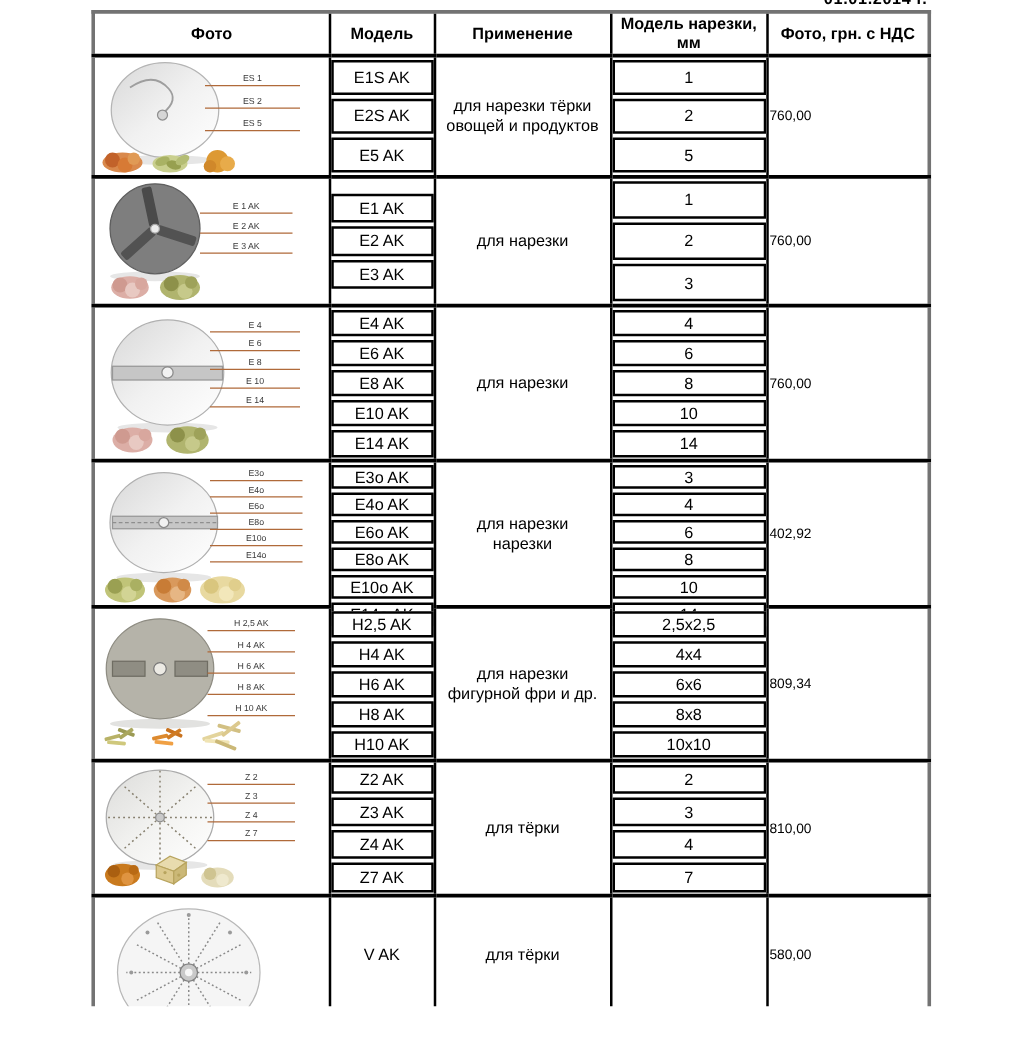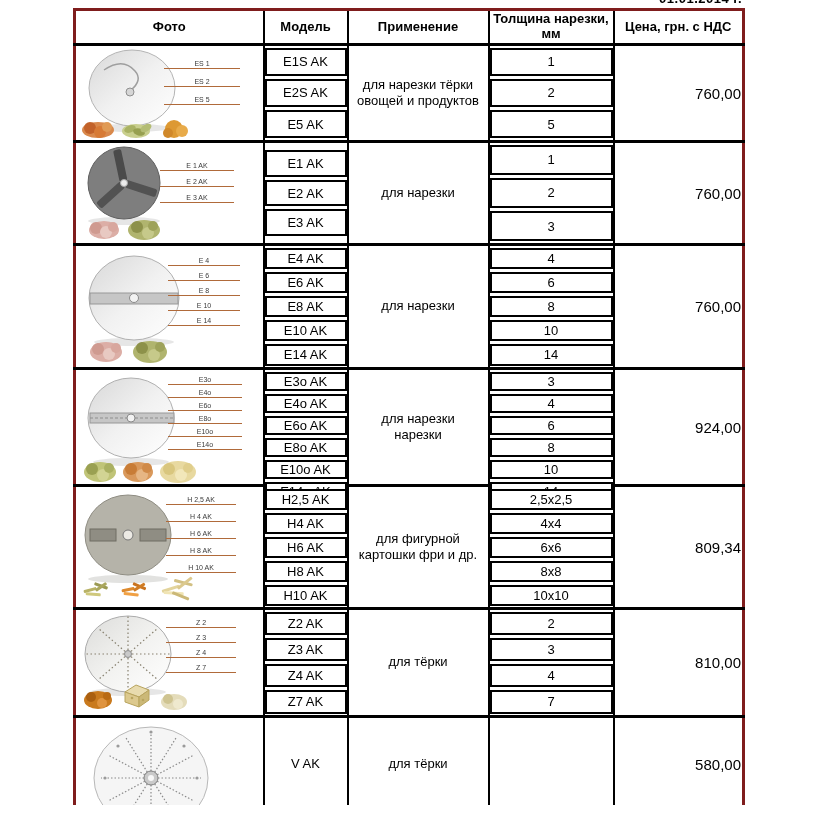--- a/index.html
+++ b/index.html
@@ -1,30 +1,30 @@
 <!DOCTYPE html>
 <html><head>
 <meta charset="utf-8">
 <style>
   html,body{margin:0;padding:0;width:826px;height:832px;background:#fff;overflow:hidden;}
   body{position:relative;font-family:"Liberation Sans",sans-serif;color:#000;}
   .top-note{position:absolute;top:-9px;right:84px;font-size:13px;font-weight:bold;letter-spacing:.5px;}
   .clip{position:absolute;top:8px;left:73px;width:672px;height:797px;overflow:hidden;}
   table.main{border-collapse:collapse;table-layout:fixed;width:669px;background:#fff;}
-  table.main{border:3px solid #7f1d1d;}
+  table.main{border:3px solid #737373;}
   th,td{border:2px solid #000;background:#fff;}
   thead th{height:32px;font-size:13px;font-weight:bold;text-align:center;vertical-align:middle;padding:0 3px;border-bottom-width:3px;line-height:1.15;}
   tr.grp td{border-top-width:3px;border-bottom-width:3px;}
   td.pcell{padding:0;vertical-align:middle;}
   .ph{position:relative;width:100%;overflow:hidden;}
   td.boxcol{padding:0;vertical-align:middle;}
   .stack{display:flex;flex-direction:column;gap:3px;justify-content:space-between;}
   .sub{flex:1;border:2px solid #000;display:flex;align-items:center;justify-content:center;font-size:13px;background:#fff;}
   td.app{font-size:13px;text-align:center;vertical-align:middle;padding:0 8px;line-height:1.25;}
-  td.price{font-size:15px;text-align:right;vertical-align:middle;}
+  td.price{font-size:11px;text-align:left;vertical-align:middle;}
   .labels{position:absolute;display:flex;flex-direction:column;}
   .lr{display:flex;align-items:flex-end;justify-content:center;border-bottom:1px solid #b06a3a;}
   .lt{font-size:7px;line-height:9px;color:#3a3a3a;white-space:nowrap;}
   svg{display:block;}
 </style>
 </head>
 <body>
 
 <div class="top-note">01.01.2014 г.</div>
 
@@ -35,22 +35,22 @@
         <col style="width:84px">
         <col style="width:141px">
         <col style="width:125px">
         <col style="width:130px">
       </colgroup>
 <thead>
 <tr>
   <th>Фото</th>
   <th>Модель</th>
   <th>Применение</th>
-  <th>Толщина нарезки, мм</th>
-  <th>Цена, грн. с НДС</th>
+  <th>Модель нарезки, мм</th>
+  <th>Фото, грн. с НДС</th>
 </tr>
 </thead>
 <tbody>
 
 <tr class="grp" style="height:97px">
   <td class="pcell">
     <div class="ph" style="height:91px">
       <svg width="185" height="91" viewBox="0 0 185 91">
         <defs>
                   <linearGradient id="sg1" x1="0" y1="0" x2="1" y2="1">
@@ -148,21 +148,21 @@
         <div class="lr" style="height:15px">
                   <span class="lt">E 2 AK</span>
                 </div>
         <div class="lr" style="height:15px">
                   <span class="lt">E 3 AK</span>
                 </div>
       </div>
     </div>
   </td>
   <td class="boxcol">
-    <div class="stack" style="height:86px">
+    <div class="stack" style="height:76px">
       <div class="sub">
                 <span>E1 AK</span>
               </div>
       <div class="sub">
                 <span>E2 AK</span>
               </div>
       <div class="sub">
                 <span>E3 AK</span>
               </div>
     </div>
@@ -362,21 +362,21 @@
                 <span>8</span>
               </div>
       <div class="sub">
                 <span>10</span>
               </div>
       <div class="sub">
                 <span>14</span>
               </div>
     </div>
   </td>
-  <td class="price">924,00</td>
+  <td class="price">402,92</td>
 </tr>
 
 <tr class="grp" style="height:123px">
   <td class="pcell">
     <div class="ph" style="height:117px">
       <svg width="185" height="117" viewBox="0 0 185 117">
         <ellipse cx="52" cy="90" rx="40" ry="4" fill="#e2e2e0"></ellipse>
         <ellipse cx="52" cy="46" rx="43" ry="40" fill="#b5b3a9" stroke="#8e8c82"></ellipse>
         <rect x="14" y="40" width="26" height="12" fill="#8f8d83" stroke="#6f6d63"></rect>
         <rect x="64" y="40" width="26" height="12" fill="#8f8d83" stroke="#6f6d63"></rect>
@@ -434,21 +434,21 @@
                 <span>H6 AK</span>
               </div>
       <div class="sub">
                 <span>H8 AK</span>
               </div>
       <div class="sub">
                 <span>H10 AK</span>
               </div>
     </div>
   </td>
-  <td class="app">для фигурной картошки фри и др.</td>
+  <td class="app">для нарезки фигурной фри и др.</td>
   <td class="boxcol">
     <div class="stack" style="height:117px">
       <div class="sub">
                 <span>2,5x2,5</span>
               </div>
       <div class="sub">
                 <span>4x4</span>
               </div>
       <div class="sub">
                 <span>6x6</span>

